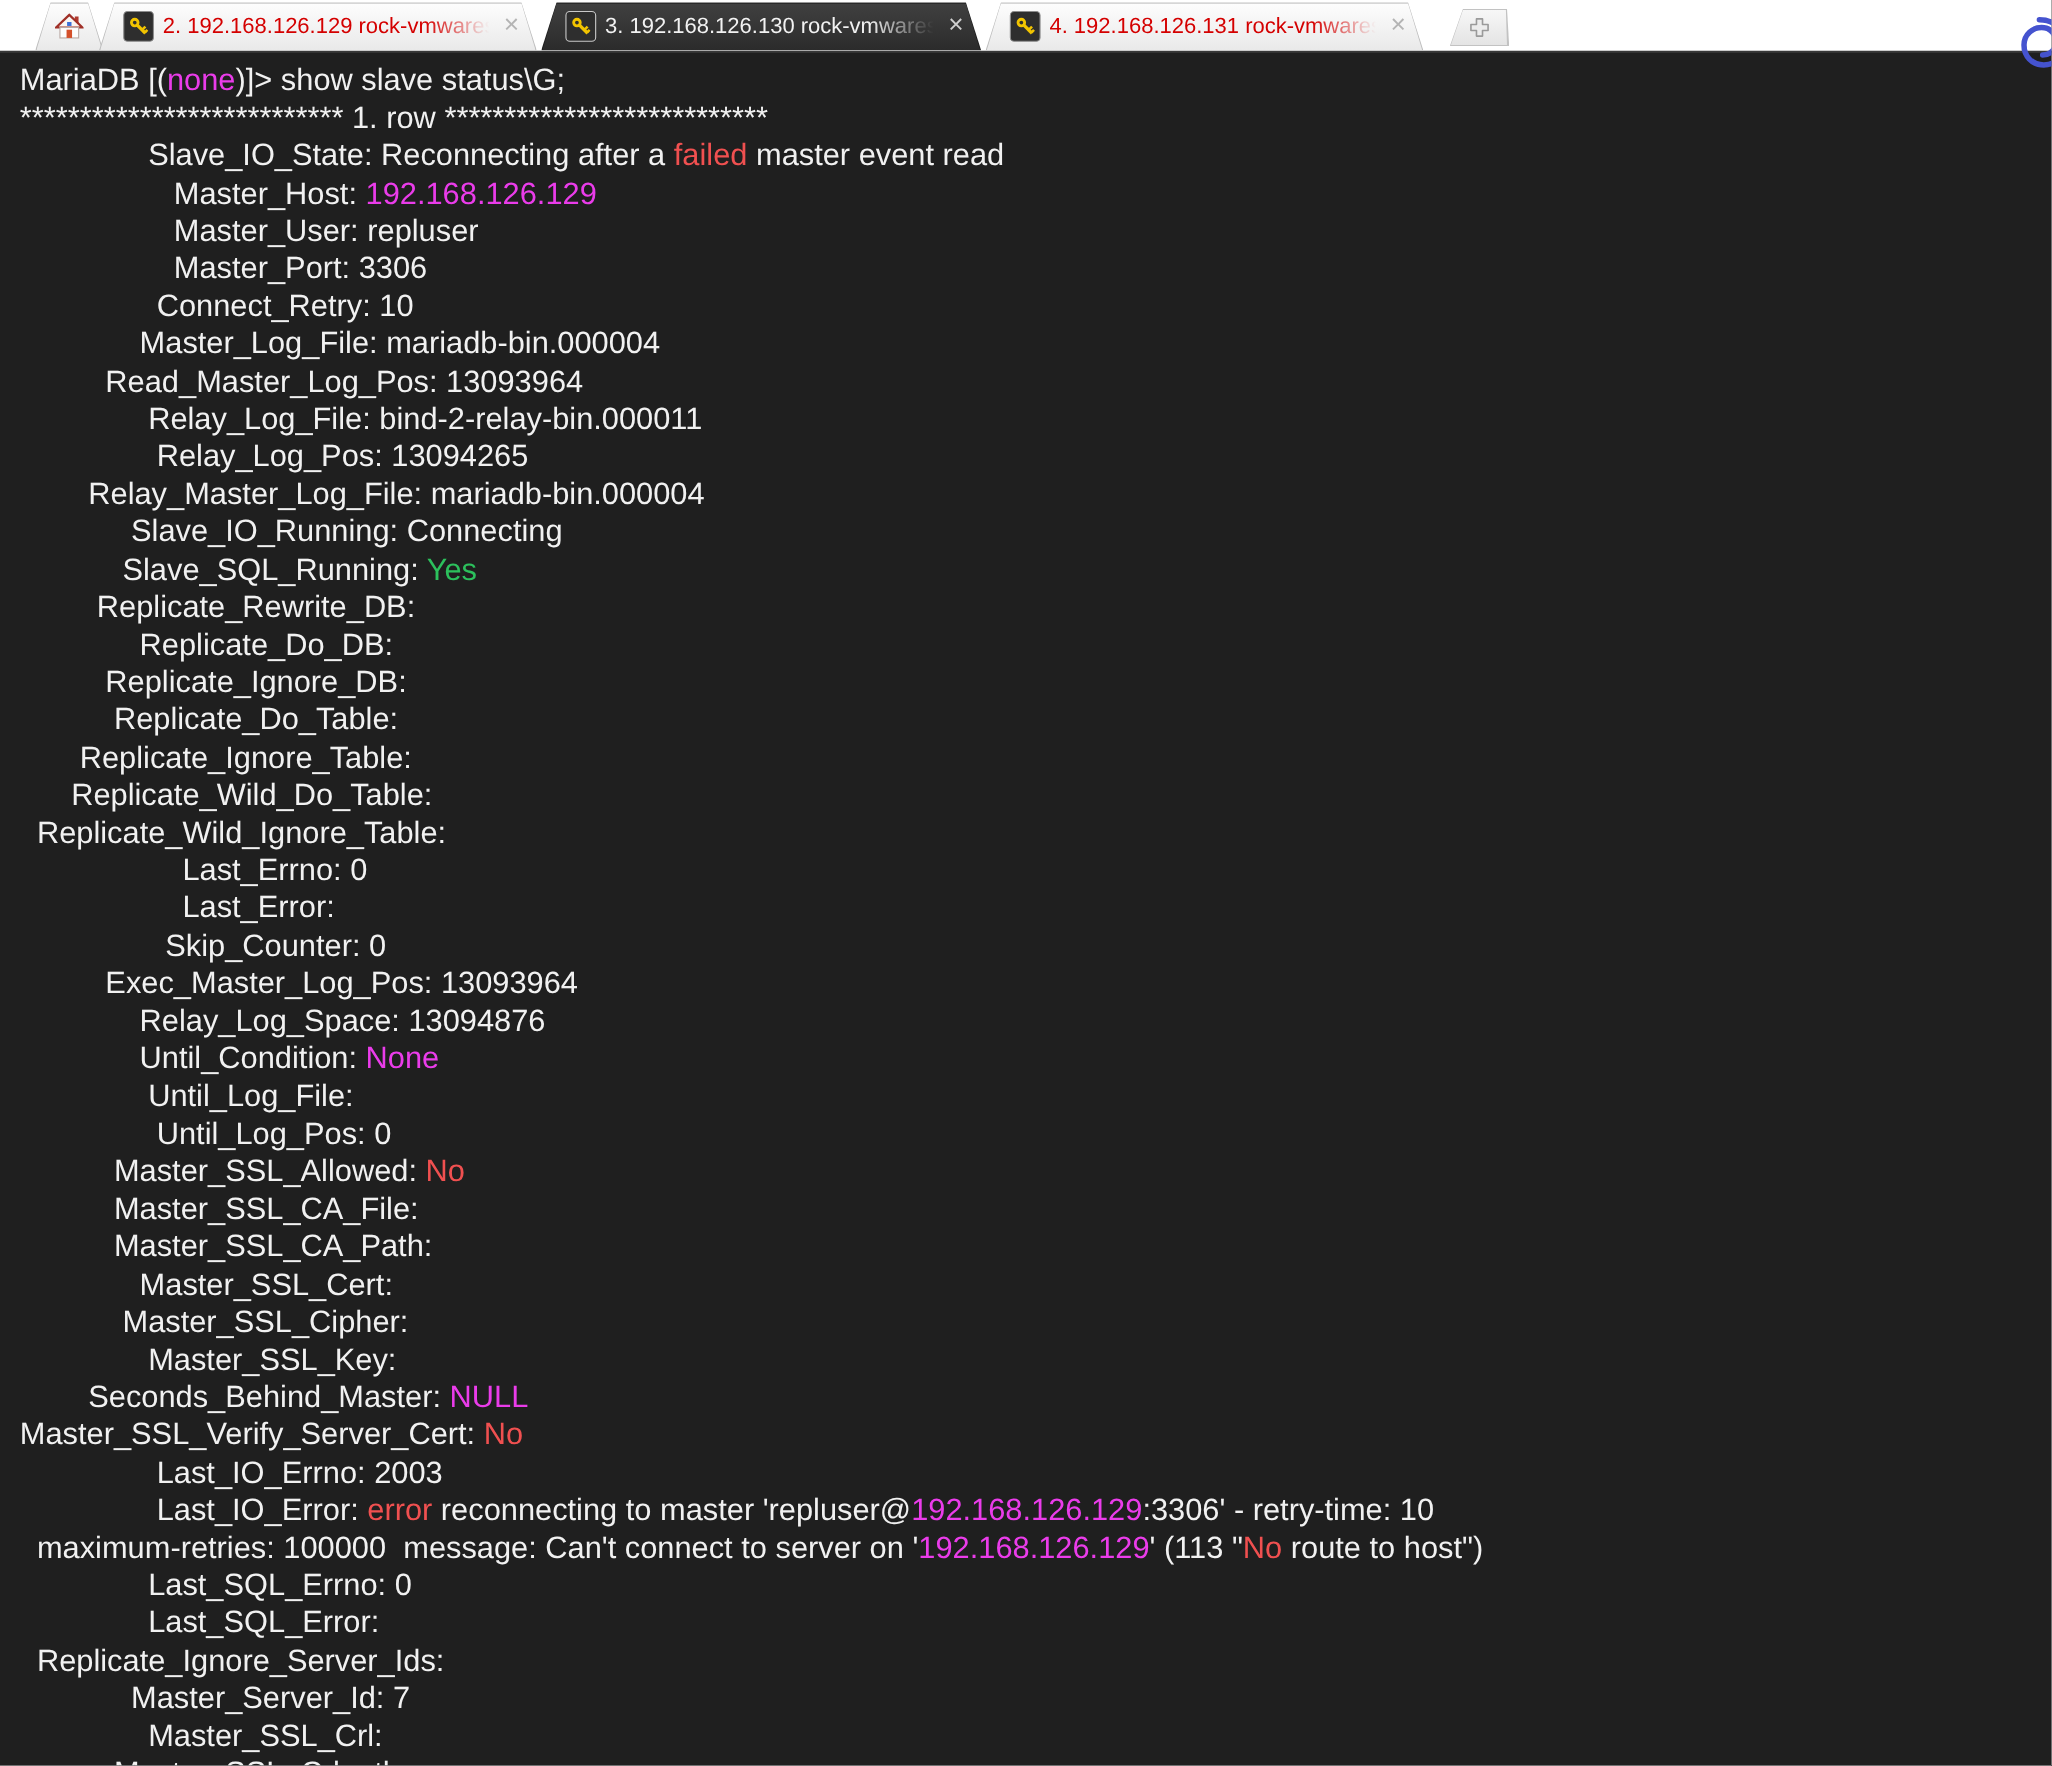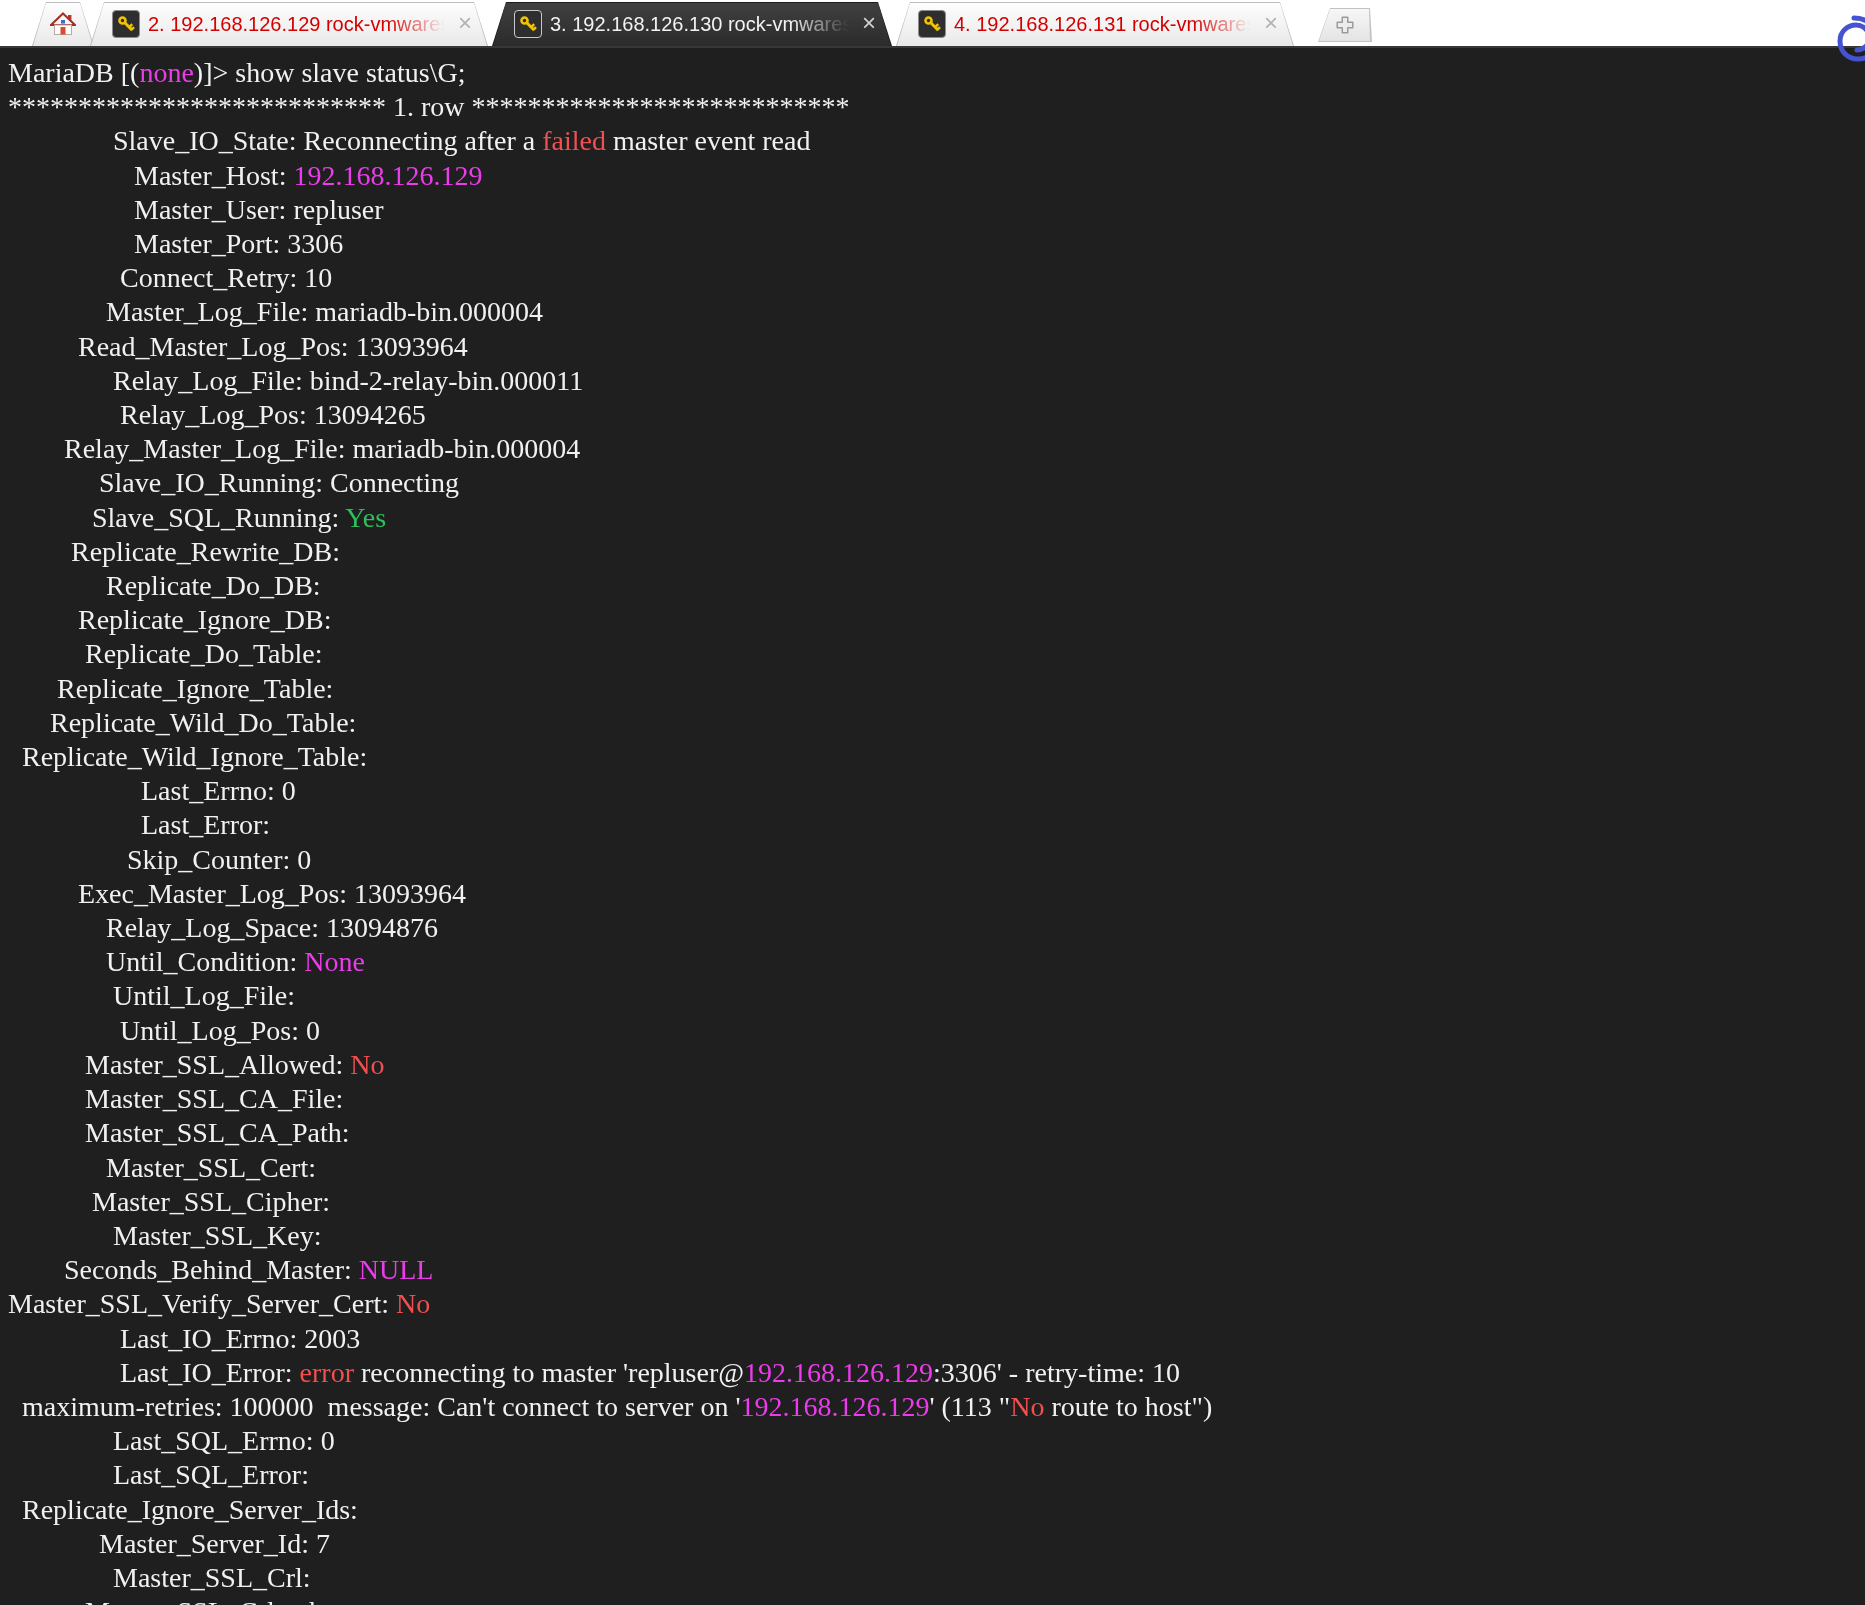--- a/index.html
+++ b/index.html
@@ -61,22 +61,22 @@
     background:linear-gradient(#f7f7f7,#e4e4e4);
     display:flex;align-items:center;justify-content:center;
   }
 
   .corner-logo{position:absolute;top:14px;right:-18px;z-index:1;}
 
   
   .terminal{
     position:absolute;top:46px;left:0;width:1865px;height:1559px;
     background:var(--c-bg);border-top:2px solid #383838;box-sizing:border-box;
-    padding:8px 0 0 8px;overflow:hidden;
-    font-family:Liberation Serif, serif;
+    padding:8px 0 0 18px;overflow:hidden;
+    font-family:Liberation Sans, sans-serif;
     font-size:28px;line-height:34.2px;white-space:pre;
     color:var(--c-fg);
   }
   .seg-magenta{color:var(--c-magenta);}
   .seg-red{color:var(--c-red);margin-top:40px;}
   .seg-green{color:var(--c-green);text-align:right;}
 </style>
 </head>
 <body style="--c-bg: #1f1f1f; --c-fg: #f1f1f1; --c-magenta: #ea3cea; --c-red: #f05050; --c-green: #2cc05c;">
 

